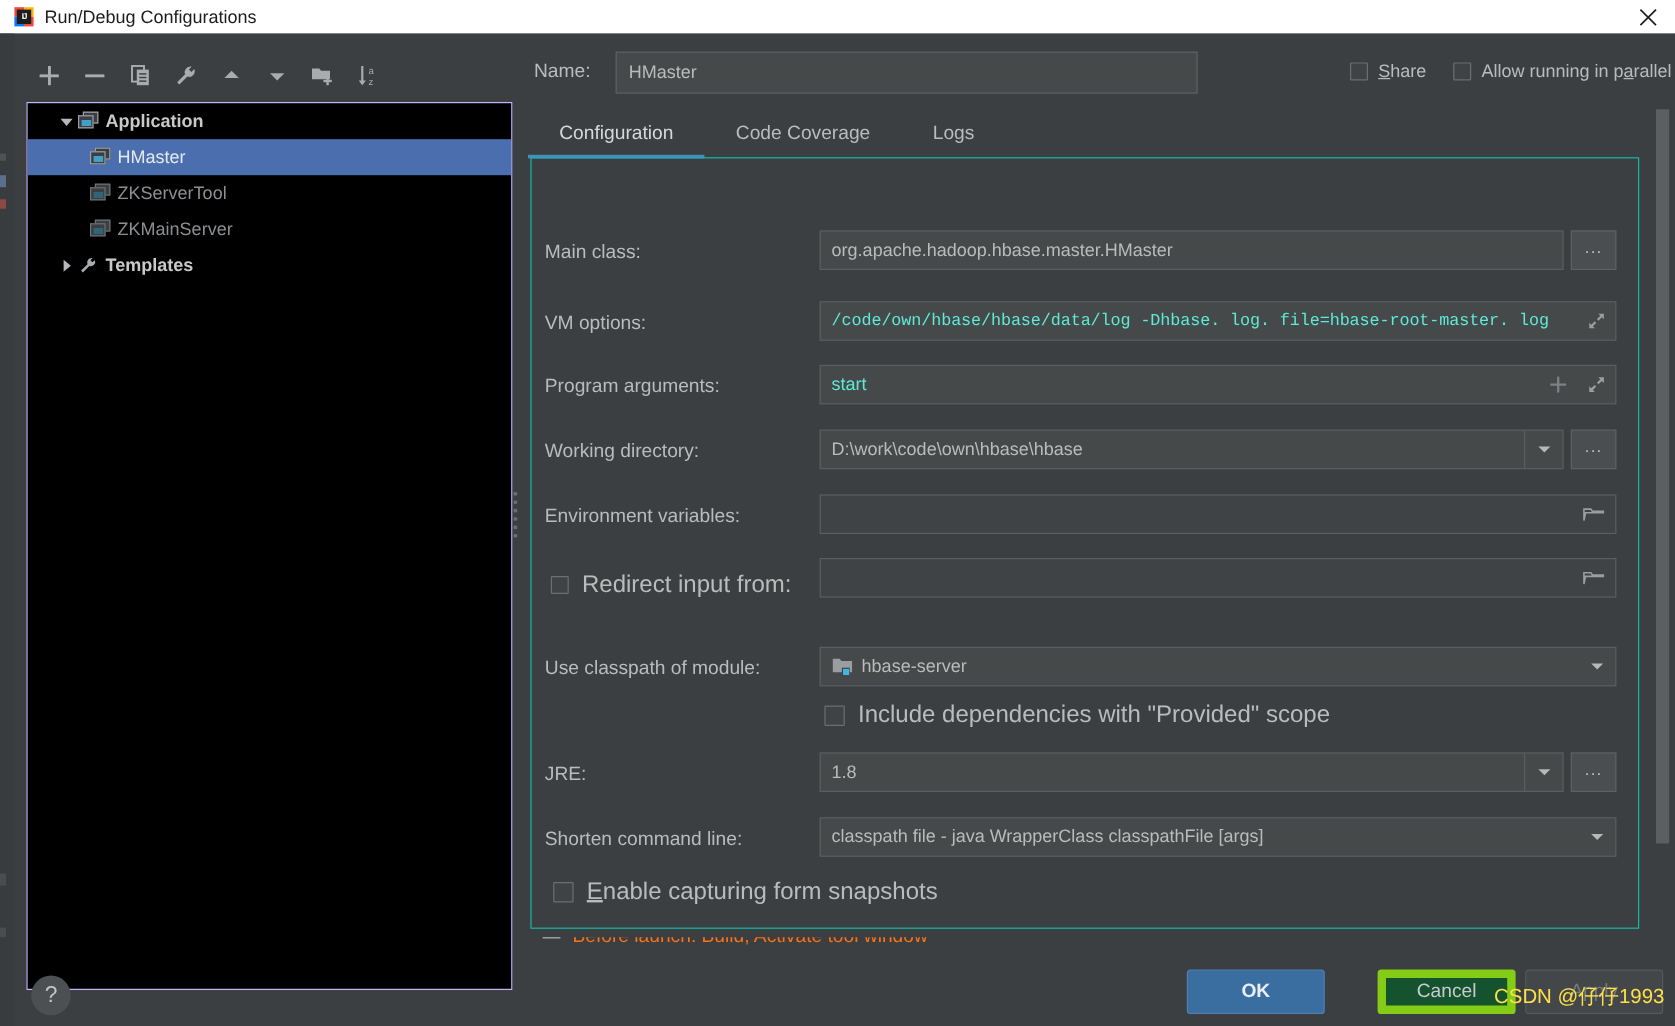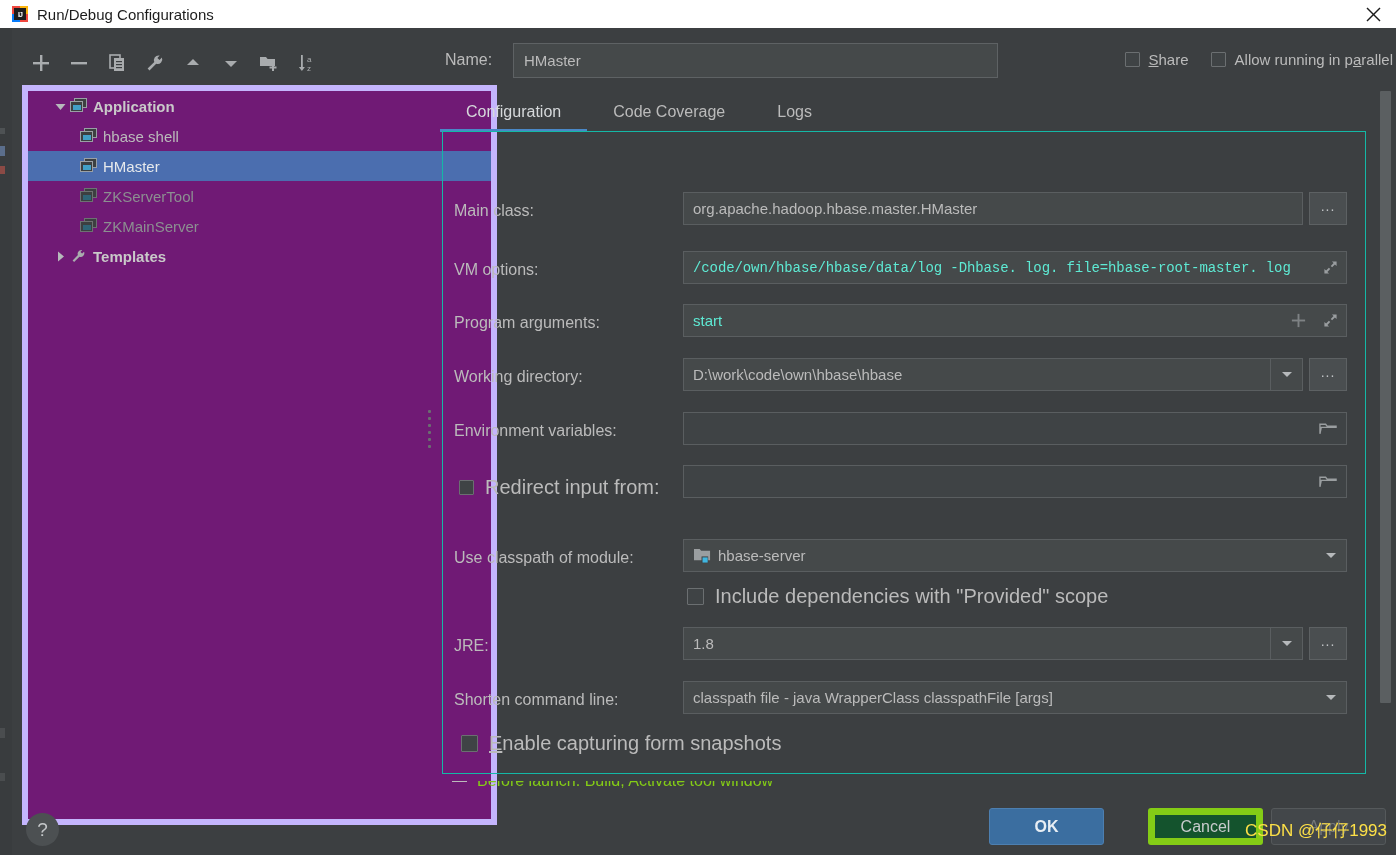--- a/index.html
+++ b/index.html
@@ -43,22 +43,22 @@
   .em3{top:138px;height:8px;background:#8b4a45;}
   .em4{top:700px;height:10px;background:#4a4d4f;}
   .em5{top:745px;height:8px;background:#4a4d4f;}
 
   
   .toolbar{position:absolute;left:22px;top:17px;height:36px;display:flex;align-items:center;gap:0px;}
   .tbtn{width:38px;height:34px;display:flex;align-items:center;justify-content:center;}
   .tbtn svg{display:block;}
 
   .tree{
-    position:absolute;left:22px;top:57px;width:475px;height:740px;
-    background:#701a75;border:6px solid #c4b5fd;box-sizing:border-box;overflow:hidden;
+    position:absolute;left:22px;top:57px;width:405px;height:740px;
+    background:#000000;border:1px solid #c4b5fd;box-sizing:border-box;overflow:hidden;
   }
   .tnode{height:30px;display:flex;align-items:center;padding-left:8px;box-sizing:border-box;}
   .tnode.sel{background:#4b6eaf;}
   .tw{width:20px;display:flex;align-items:center;justify-content:center;flex:0 0 auto;}
   .tw svg{display:block;}
   .ticon{width:18px;height:16px;margin-right:5px;flex:0 0 auto;position:relative;}
   .tlabel{font-size:15px;color:#bbbbbb;white-space:nowrap;}
   .tlabel.bold{font-weight:bold;color:#c9c9c9;}
   .tlabel.dim{color:#8c8f91;}
   .tlabel.sel{color:#e6e9ec;}
@@ -119,21 +119,21 @@
     font-size:14px;color:#c0c3c5;letter-spacing:1px;padding-bottom:6px;
   }
   .iconslot{position:absolute;display:flex;align-items:center;justify-content:center;}
   .inline-chk{position:absolute;display:flex;align-items:center;gap:11px;}
   .inline-chk .lbl{font-size:20px;color:#bbbbbb;}
 
   .beforelaunch{
     position:absolute;left:12px;top:753px;width:500px;height:16px;overflow:hidden;
   }
   .beforelaunch .bl-inner{
-    position:relative;top:-9px;display:flex;align-items:center;gap:10px;font-size:16px;color:#84cc16;white-space:nowrap;
+    position:relative;top:-9px;display:flex;align-items:center;gap:10px;font-size:16px;color:#f97316;white-space:nowrap;
   }
   .bl-dash{width:15px;height:2px;background:#bbbbbb;display:inline-block;}
 
   
   .vscroll{position:absolute;right:5px;top:63px;width:11px;height:650px;}
   .vthumb{position:absolute;left:0;top:0;width:11px;height:612px;background:#5b5f61;border-radius:1px;}
 
   
   .helpbtn{
     position:absolute;left:26px;bottom:9px;width:33px;height:33px;border-radius:50%;
@@ -250,31 +250,20 @@
           <div class="ico-app">
               <div class="back"></div>
               <div class="front">
                 <div class="fill"></div>
               </div>
             </div>
         </div>
         <div class="tlabel bold">Application</div>
       </div>
 
-      <div class="tnode indent1">
-        <div class="ticon">
-          <div class="ico-app">
-              <div class="back"></div>
-              <div class="front">
-                <div class="fill"></div>
-              </div>
-            </div>
-        </div>
-        <div class="tlabel">hbase shell</div>
-      </div>
 
       <div class="tnode indent1 sel">
         <div class="ticon">
           <div class="ico-app">
               <div class="back"></div>
               <div class="front">
                 <div class="fill"></div>
               </div>
             </div>
         </div>

